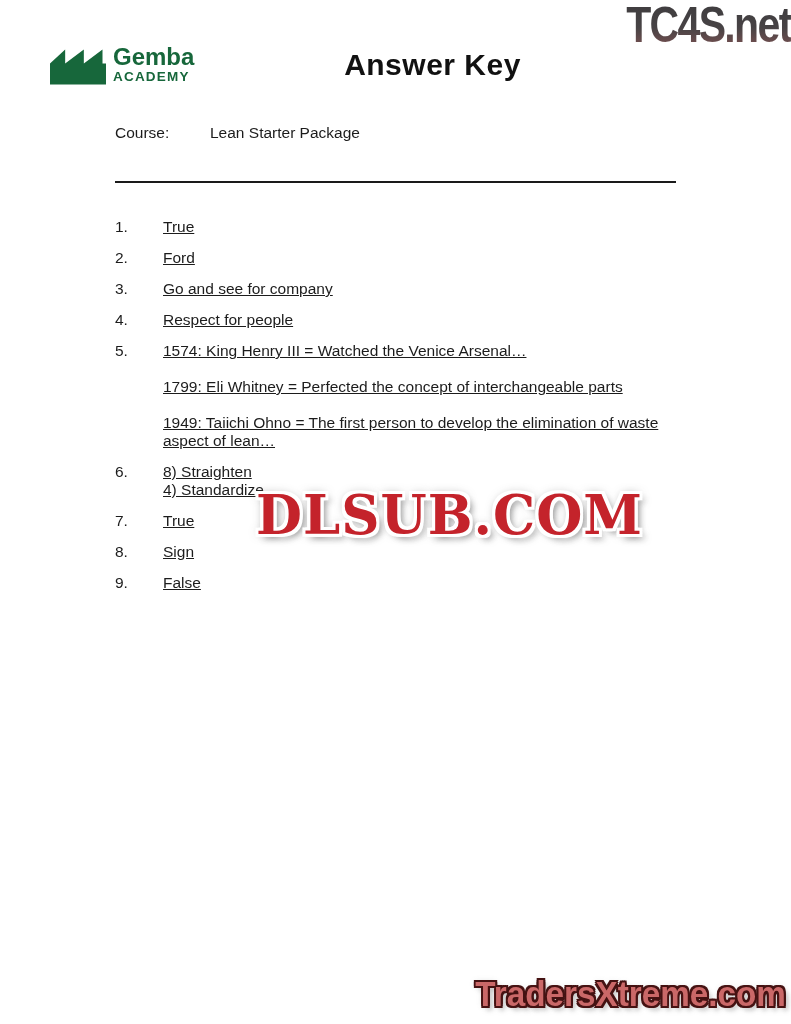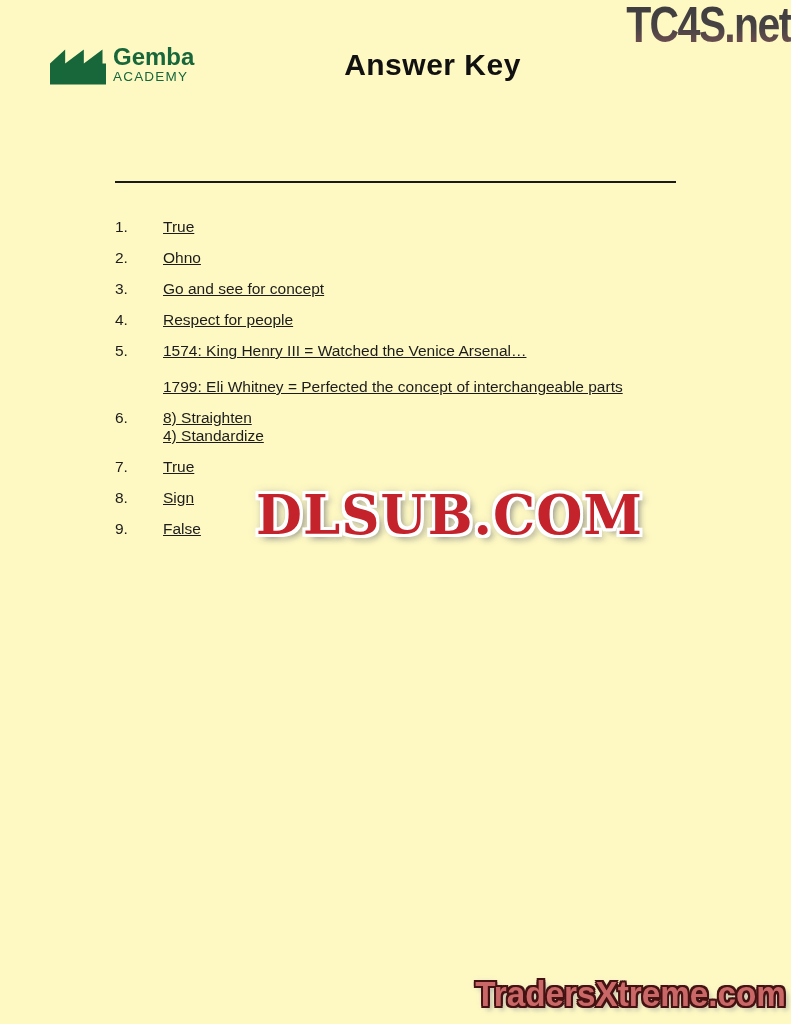--- a/index.html
+++ b/index.html
@@ -1,37 +1,37 @@
 <!DOCTYPE html>
 <html><head>
 <meta charset="utf-8">
 <style>
   html,body{margin:0;padding:0;background:#888;}
   .page{
     position:relative;
     width:791px;height:1024px;
-    background:#fef9c3;
+    background:#ffffff;
     font-family:"Liberation Sans", sans-serif;
     color:#1c1c1c;
     overflow:hidden;
     margin:0 auto;
   }
 
   
   .logo{
     position:absolute;left:50px;top:42px;
     display:flex;align-items:center;gap:7px;
   }
   .logo svg{display:block;}
   .logo-text{display:flex;flex-direction:column;line-height:1;}
   .logo-name{
     font-weight:bold;font-size:24px;color:#17673b;letter-spacing:0px;
   }
   .logo-sub{
-    font-weight:normal;font-size:13.5px;color:#17673b;letter-spacing:1.2px;margin-top:1px;
+    font-weight:bold;font-size:13.5px;color:#17673b;letter-spacing:1.2px;margin-top:1px;
   }
   .doc-title{
     position:absolute;left:0;top:48px;width:100%;
     text-align:center;
     transform:translateX(37px);
     font-size:30px;font-weight:bold;color:#111;
     letter-spacing:0.5px;
   }
 
   
@@ -113,54 +113,59 @@
       <span class="logo-name">Gemba</span>
       <span class="logo-sub">ACADEMY</span>
     </span>
   </div>
 
   <div class="doc-title">Answer Key</div>
 
   <div class="wm-top">TC4S.net</div>
 
   <div class="meta">
+    <div class="meta-row">
+      <span class="meta-label">Course:</span>
+      <span class="meta-value">Lean Starter Package</span>
+    </div>
   </div>
 
   <div class="rule"></div>
 
   <div class="answers">
       <div class="answer-row">
         <div class="answer-num">1.</div>
         <div class="answer-content single">
           <div class="answer-line">True</div>
         </div>
       </div>
       <div class="answer-row">
         <div class="answer-num">2.</div>
         <div class="answer-content single">
-          <div class="answer-line">Ohno</div>
+          <div class="answer-line">Ford</div>
         </div>
       </div>
       <div class="answer-row">
         <div class="answer-num">3.</div>
         <div class="answer-content single">
-          <div class="answer-line">Go and see for concept</div>
+          <div class="answer-line">Go and see for company</div>
         </div>
       </div>
       <div class="answer-row">
         <div class="answer-num">4.</div>
         <div class="answer-content single">
           <div class="answer-line">Respect for people</div>
         </div>
       </div>
       <div class="answer-row">
         <div class="answer-num">5.</div>
         <div class="answer-content paragraphs">
           <div class="answer-line">1574: King Henry III = Watched the Venice Arsenal…</div>
           <div class="answer-line">1799: Eli Whitney = Perfected the concept of interchangeable parts</div>
+          <div class="answer-line">1949: Taiichi Ohno = The first person to develop the elimination of waste aspect of lean…</div>
         </div>
       </div>
       <div class="answer-row">
         <div class="answer-num">6.</div>
         <div class="answer-content tight">
           <div class="answer-line">8) Straighten</div>
           <div class="answer-line">4) Standardize</div>
         </div>
       </div>
       <div class="answer-row">

